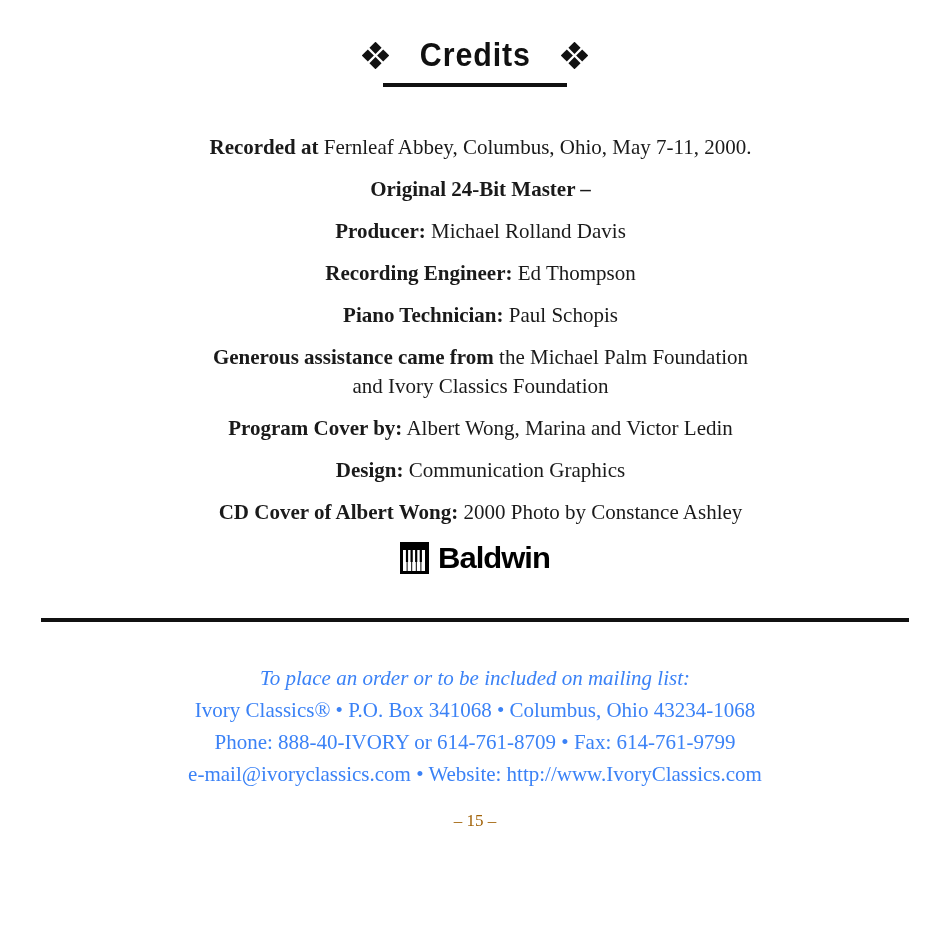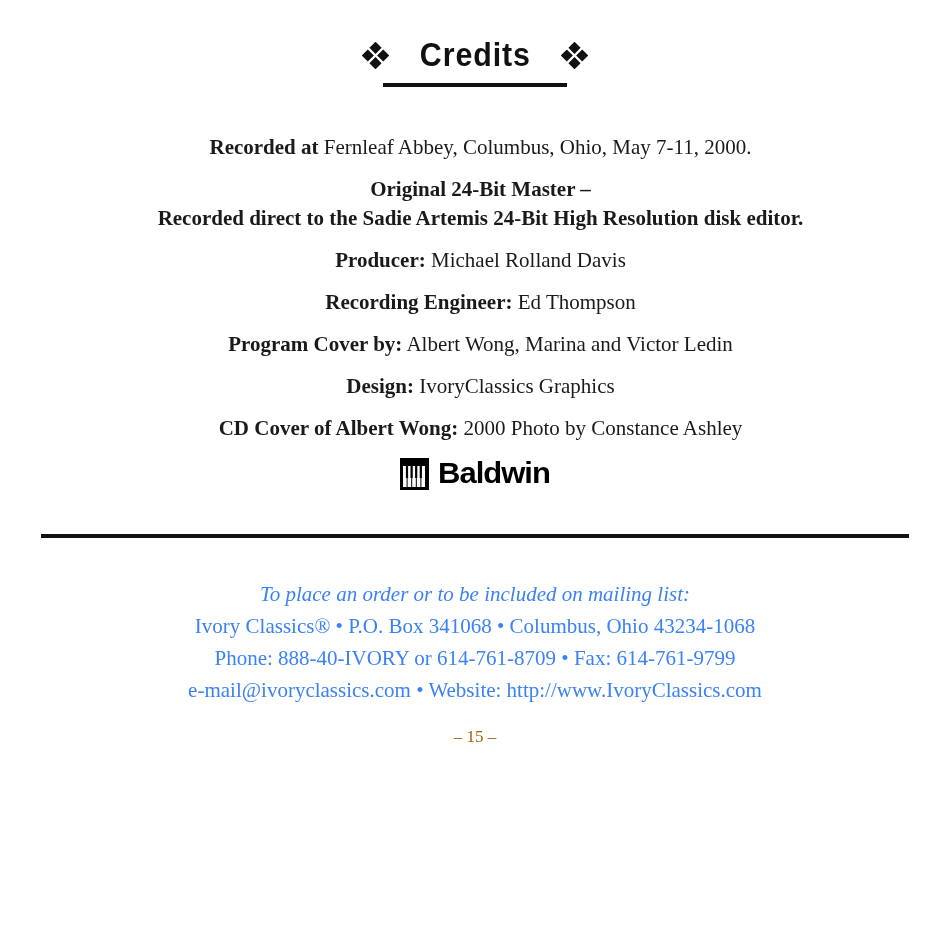--- a/index.html
+++ b/index.html
@@ -111,33 +111,39 @@
     </span>
   </div>
   <div class="title-underline"></div>
 
   <div class="credits" id="credits-list">
       <div class="credit-entry">
         <div class="credit-line"><span class="b">Recorded at</span><span> Fernleaf Abbey, Columbus, Ohio, May 7-11, 2000.</span></div>
       </div>
       <div class="credit-entry">
         <div class="credit-line"><span class="b">Original 24-Bit Master –</span></div>
-        <div class="credit-line"><span class="b">Recorded direct to the Sadie Artemis 24-Bit High Resolution disk editor.</span></div>
       </div>
       <div class="credit-entry">
         <div class="credit-line"><span class="b">Producer:</span><span> Michael Rolland Davis</span></div>
       </div>
       <div class="credit-entry">
         <div class="credit-line"><span class="b">Recording Engineer:</span><span> Ed Thompson</span></div>
       </div>
       <div class="credit-entry">
+        <div class="credit-line"><span class="b">Piano Technician:</span><span> Paul Schopis</span></div>
+      </div>
+      <div class="credit-entry">
+        <div class="credit-line"><span class="b">Generous assistance came from</span><span> the Michael Palm Foundation</span></div>
+        <div class="credit-line"><span>and Ivory Classics Foundation</span></div>
+      </div>
+      <div class="credit-entry">
         <div class="credit-line"><span class="b">Program Cover by:</span><span> Albert Wong, Marina and Victor Ledin</span></div>
       </div>
       <div class="credit-entry">
-        <div class="credit-line"><span class="b">Design:</span><span> IvoryClassics Graphics</span></div>
+        <div class="credit-line"><span class="b">Design:</span><span> Communication Graphics</span></div>
       </div>
       <div class="credit-entry">
         <div class="credit-line"><span class="b">CD Cover of Albert Wong:</span><span> 2000 Photo by Constance Ashley</span></div>
       </div>
     </div>
 
   <div class="brand-row">
     <span class="keyboard-icon">
       <svg width="29" height="32" viewBox="0 0 29 32">
         <rect x="0" y="0" width="29" height="32" fill="#000"></rect>

